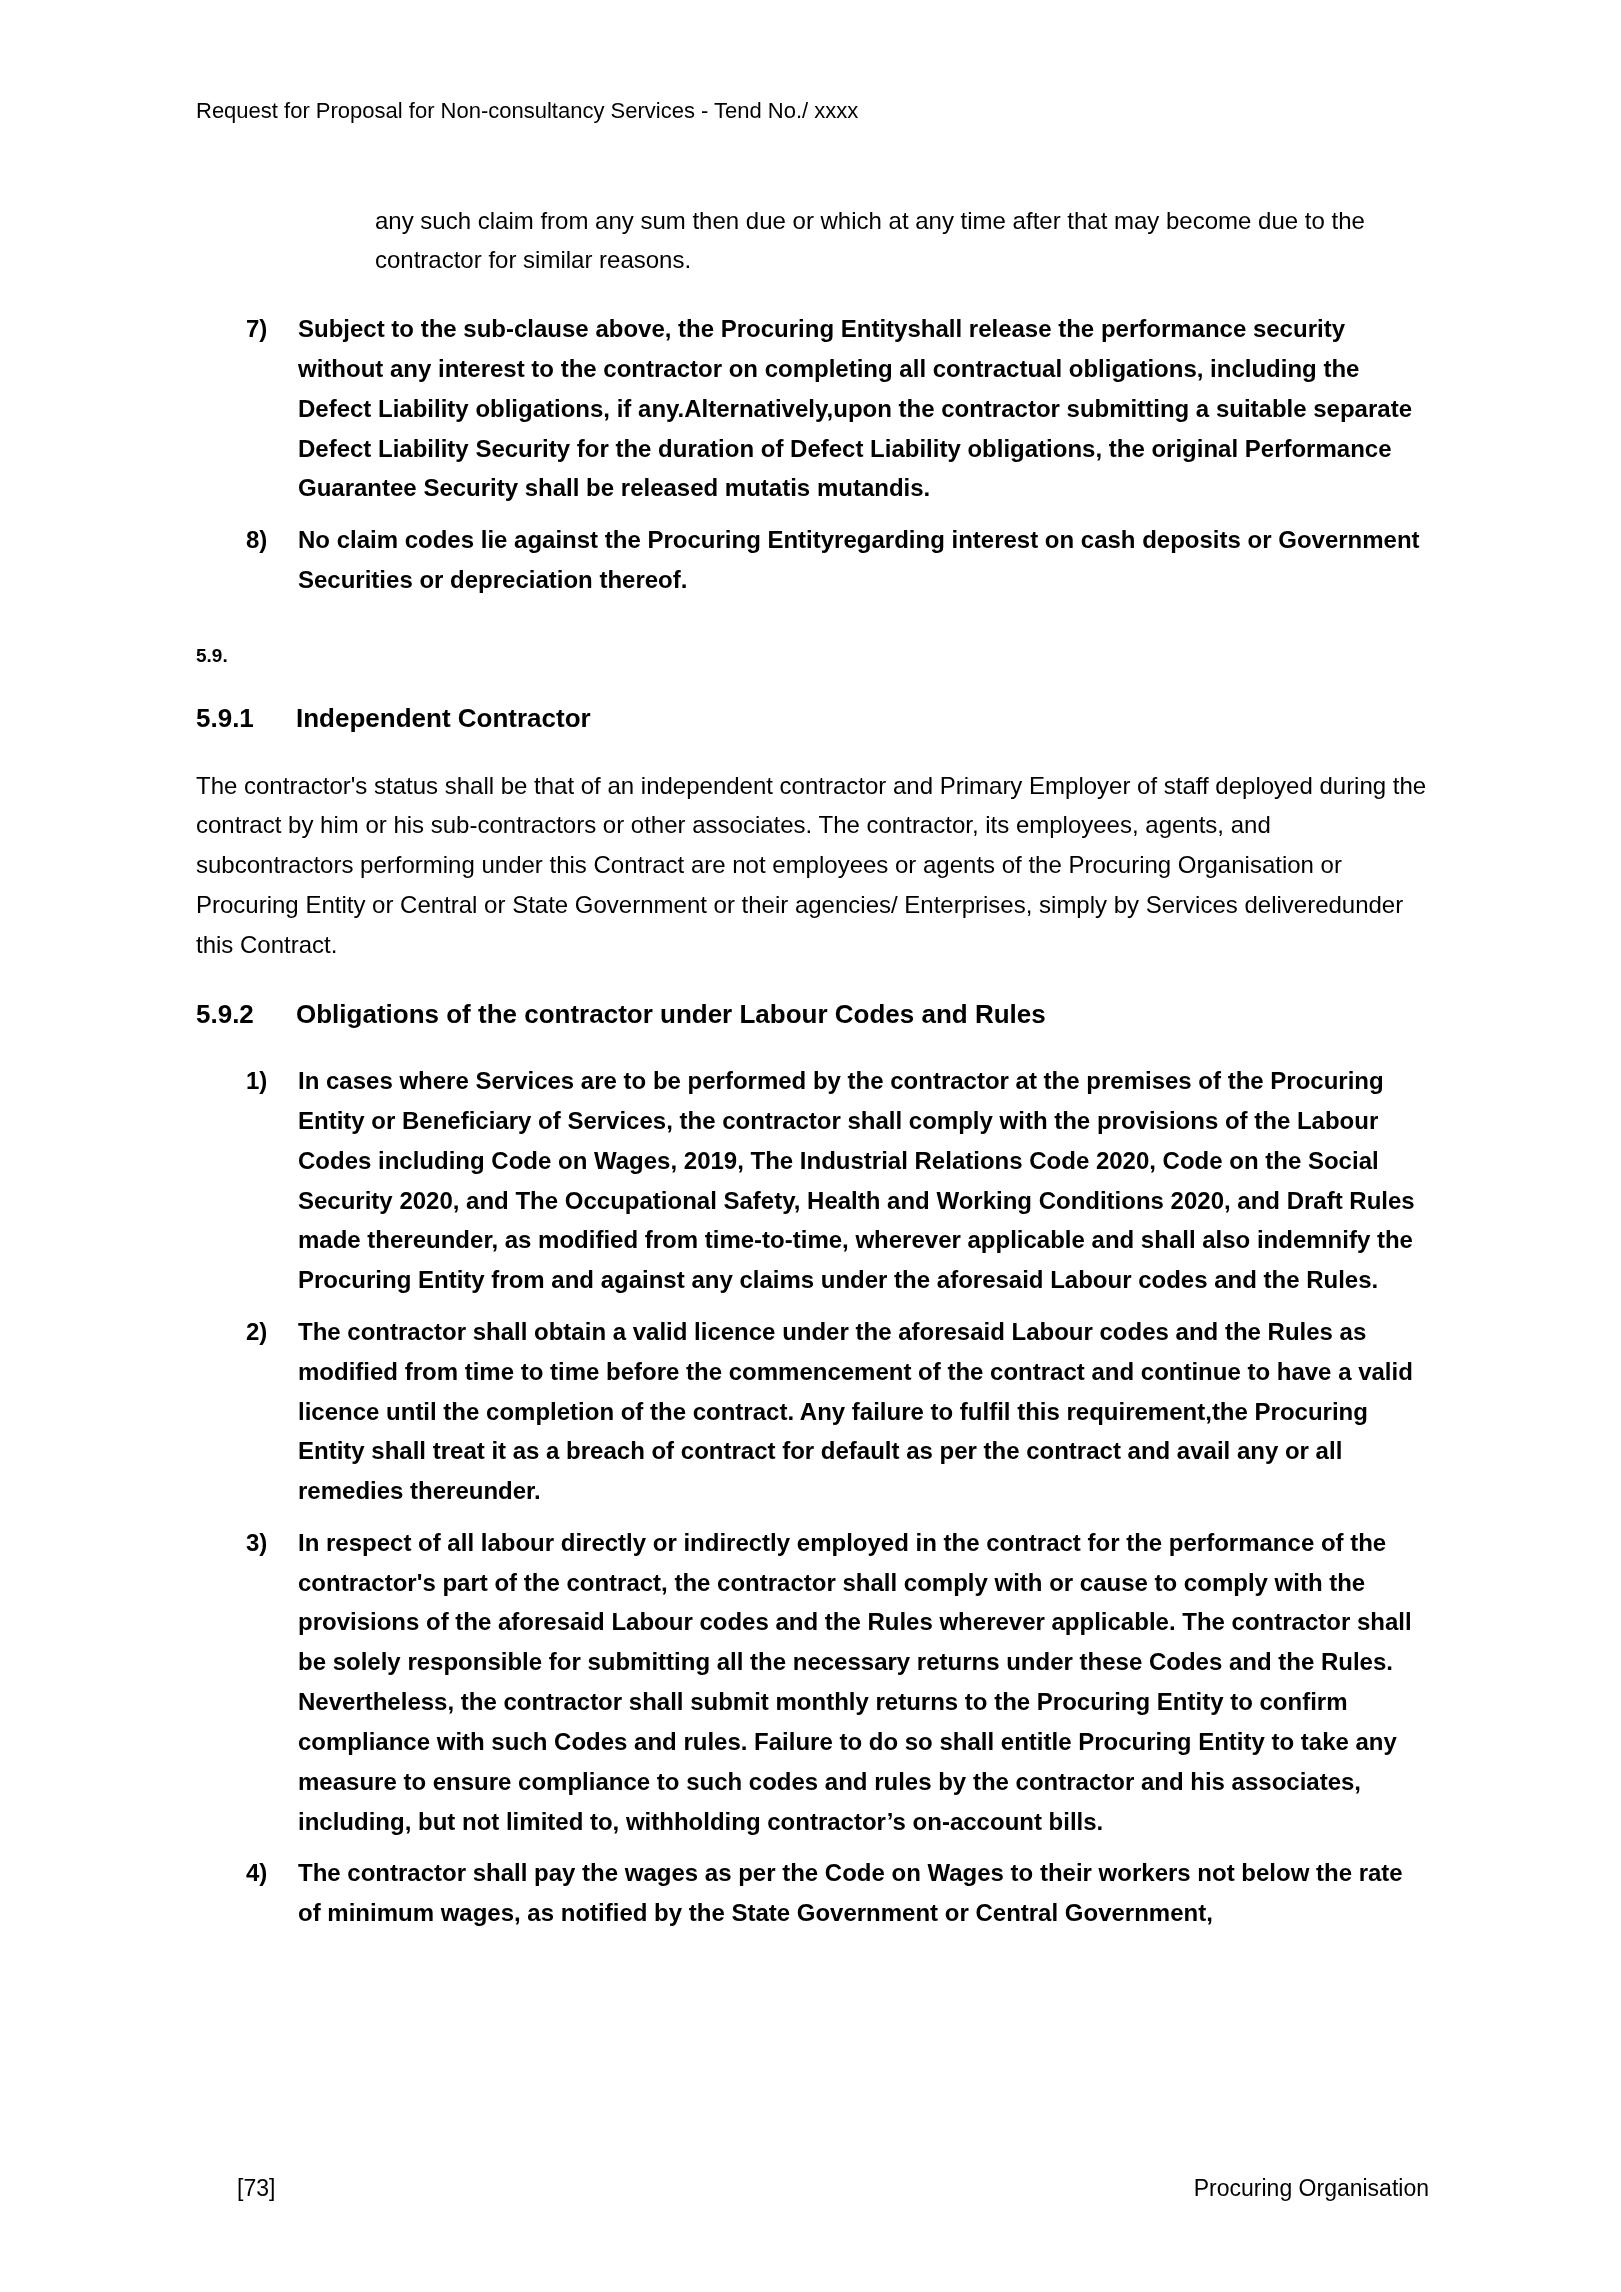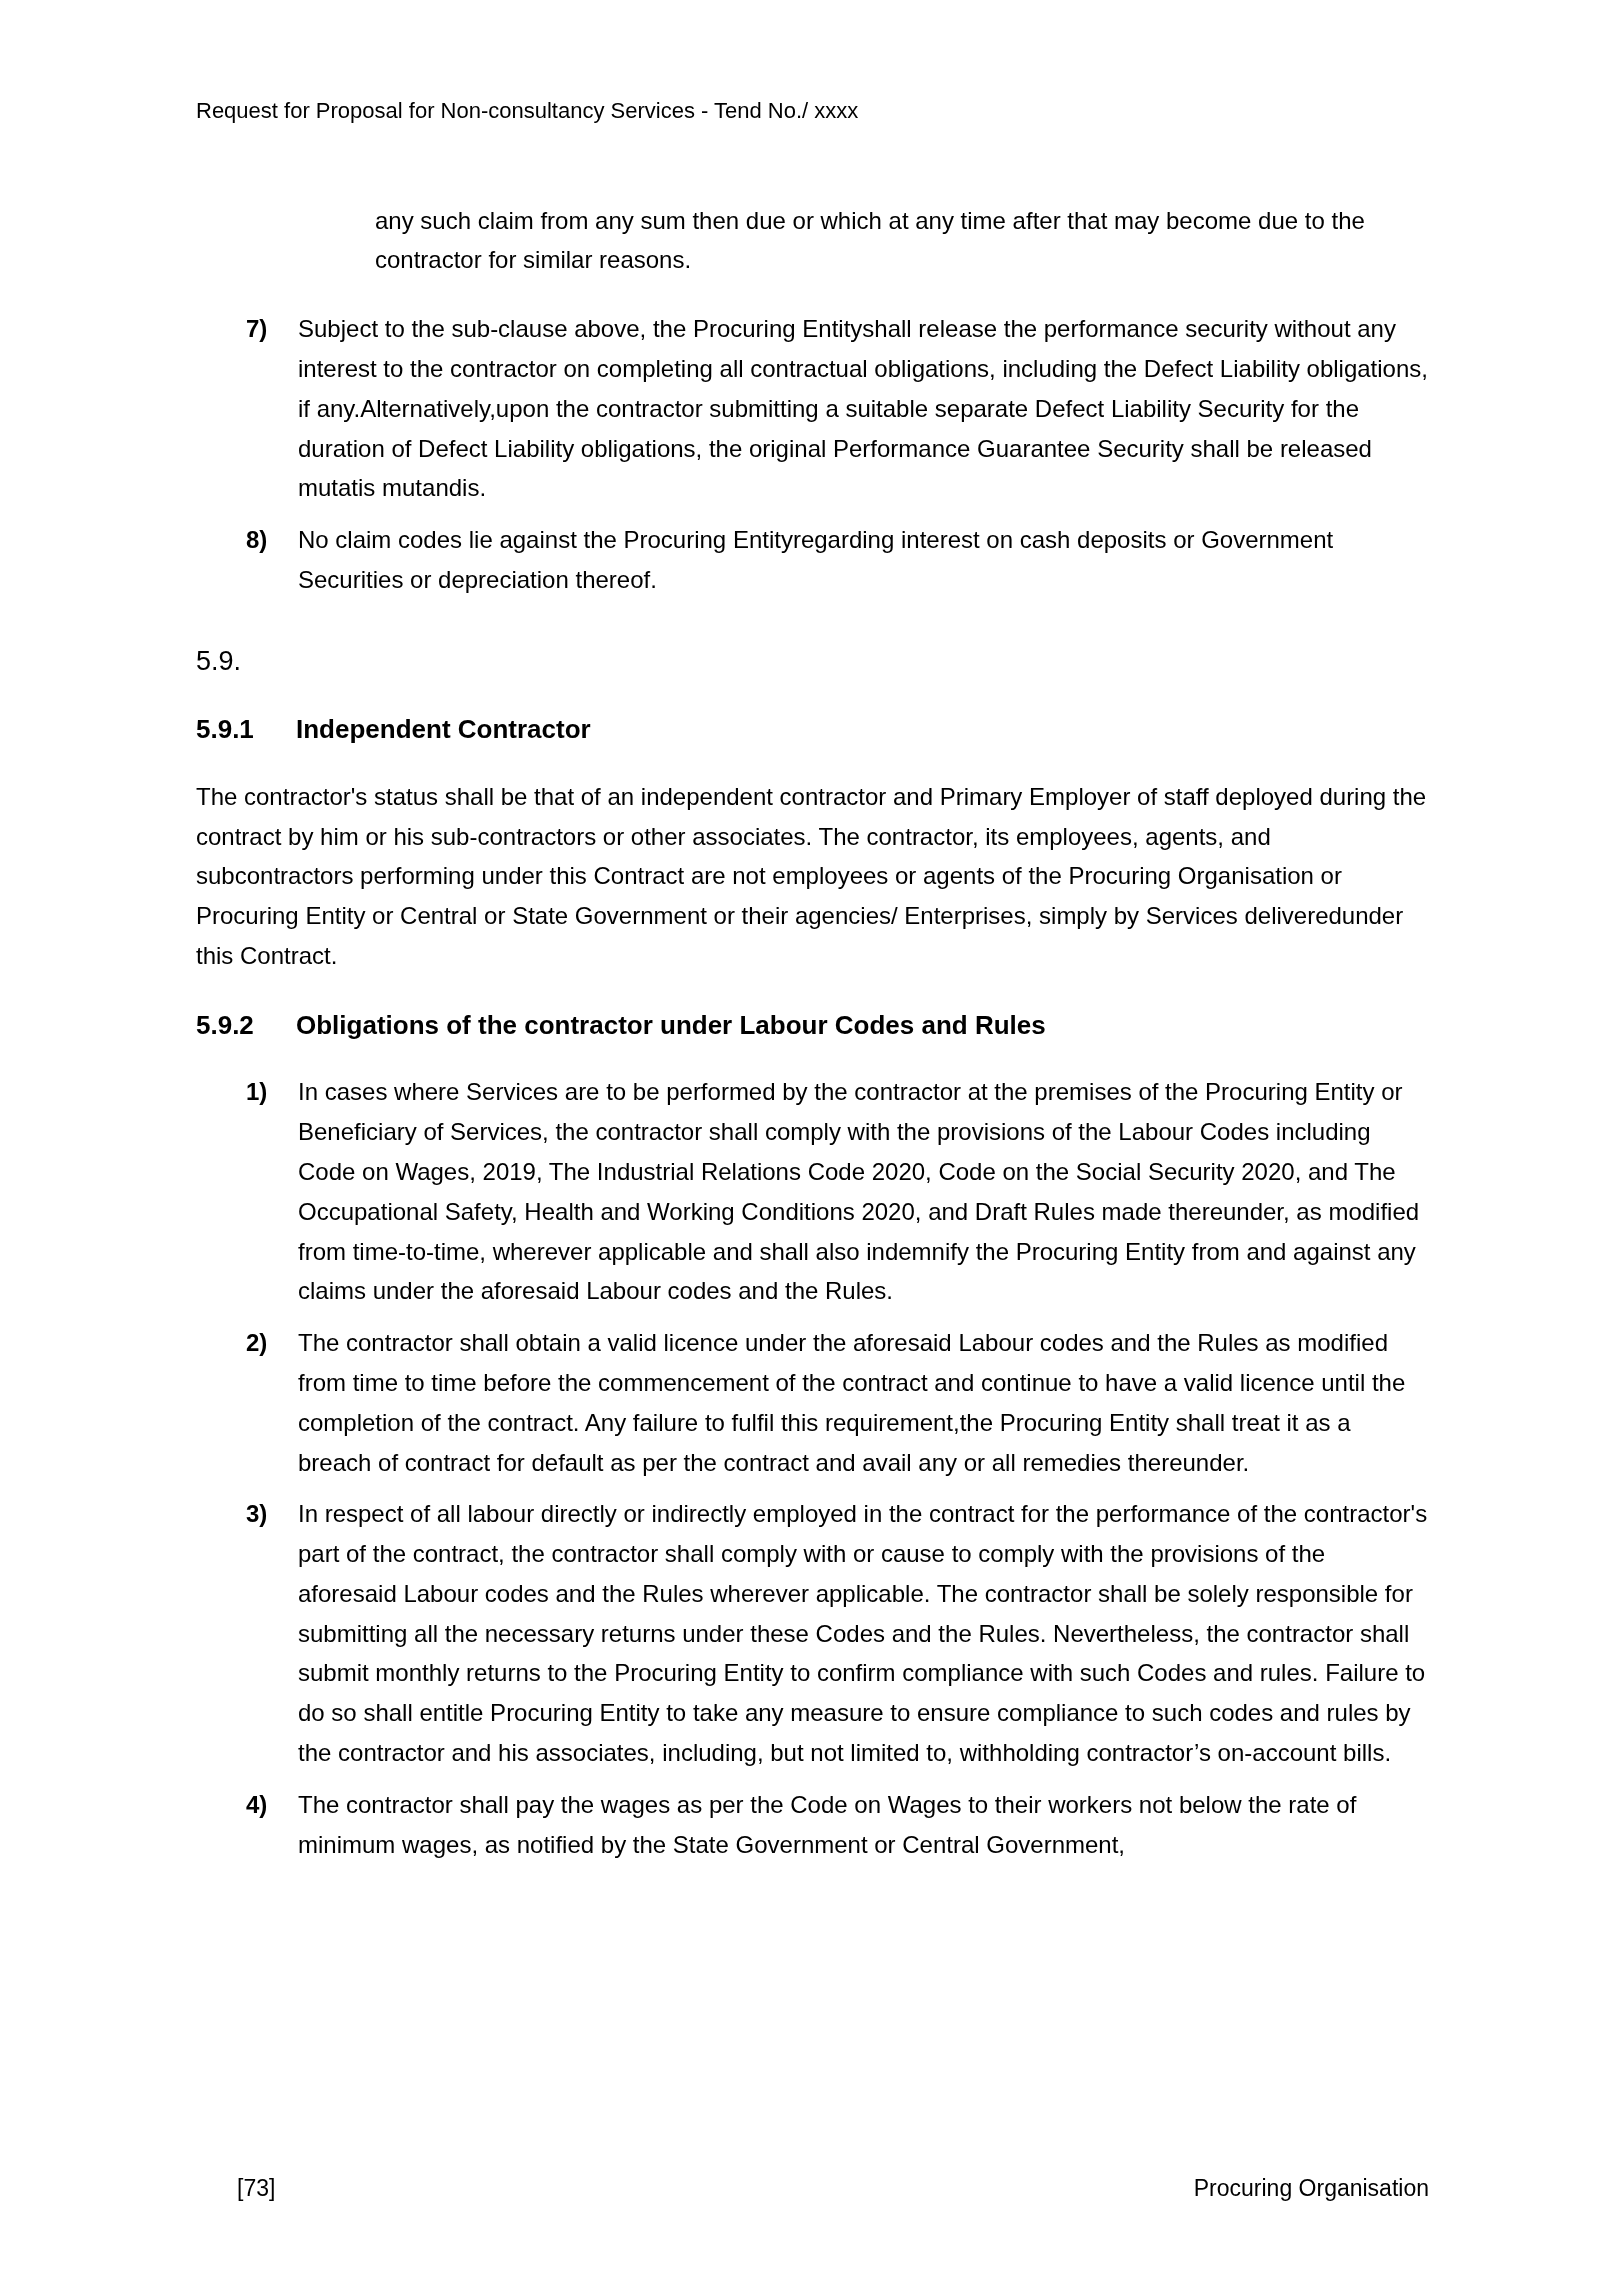--- a/index.html
+++ b/index.html
@@ -34,26 +34,26 @@
 
   .num-item {
     display: flex;
     margin-bottom: 11.8px;
   }
   .num-item .num {
     width: 52px;
     flex-shrink: 0;
     font-weight: 700;
   }
-  .num-item .txt { flex: 1; }
+  .num-item .txt { flex: 1; font-weight: bold; }
 
   .section-heading {
     display: flex;
-    font-weight: 400;
-    font-size: 27px;
+    font-weight: 700;
+    font-size: 19px;
     margin-top: 31px;
     margin-bottom: 31px;
     line-height: 1.4;
   }
   .section-heading .snum { width: 100px; flex-shrink: 0; }
 
   .subsection-heading {
     display: flex;
     font-weight: 700;
     font-size: 26px;

